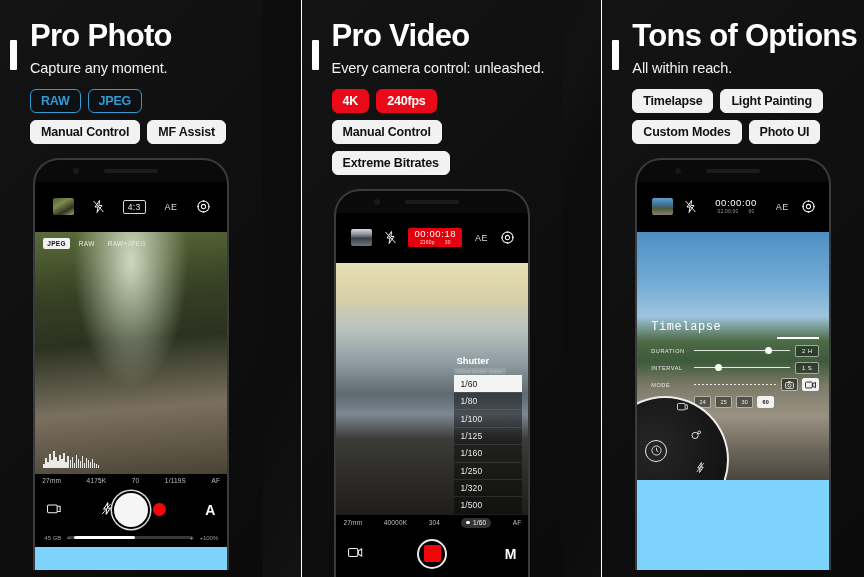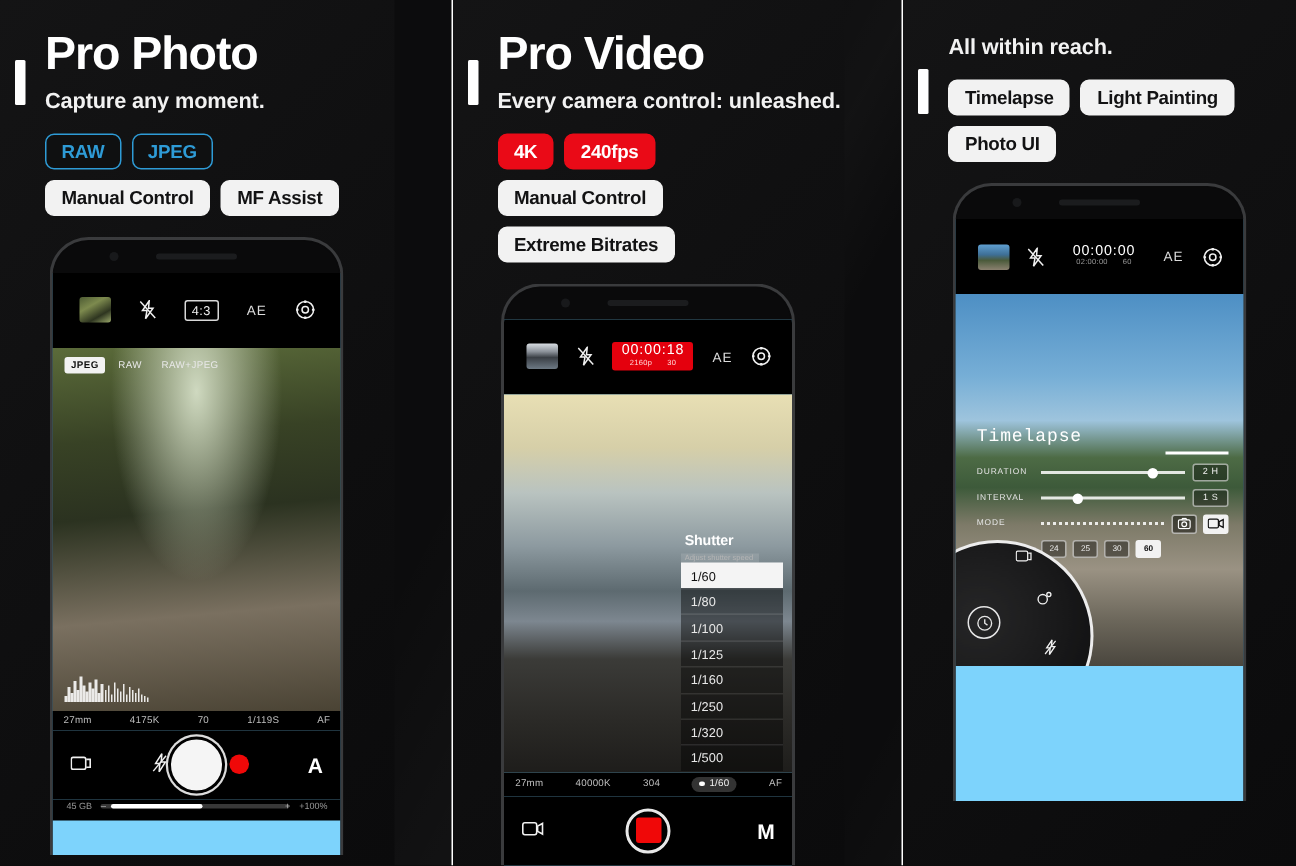--- a/index.html
+++ b/index.html
@@ -33,21 +33,21 @@
   .head { padding-left:12px; padding-right:10px; position:relative; }
   .accent-bar {
     position:absolute; left:10px; top:22px;
     width:7px; height:30px; background:#ffffff; border-radius:1px;
   }
   .title {
     color:#ffffff; font-size:31px; font-weight:700; letter-spacing:-0.7px;
     padding-left:18px; line-height:1.15; white-space:nowrap;
   }
   .subtitle {
-    color:#f2f2f2; font-size:14.5px; font-weight:700;
+    color:#f2f2f2; font-size:14.5px; font-weight:400;
     padding-left:18px; margin-top:6px; letter-spacing:-0.1px; white-space:nowrap;
   }
   .pills {
     display:flex; flex-wrap:wrap; gap:7px;
     padding-left:18px; margin-top:13px; padding-right:6px;
   }
   .pill {
     font-size:12.5px; font-weight:700; letter-spacing:-0.2px;
     padding:4px 10px; border-radius:6px; white-space:nowrap;
     background:#f2f2f2; color:#121213; border:1.5px solid #f2f2f2;
@@ -455,24 +455,26 @@
             <span class="lbl">+100%</span>
           </div>
         </div>
       </div>
     </div>
   </div>
 
   <div class="panel">
     <div class="head">
       <div class="accent-bar"></div>
+      <div class="title">Tons of Options</div>
       <div class="subtitle">All within reach.</div>
       <div class="pills">
         <span class="pill">Timelapse</span>
         <span class="pill">Light Painting</span>
+        <span class="pill">Custom Modes</span>
         <span class="pill">Photo UI</span>
       </div>
     </div>
 
     <div class="phone-wrap">
       <div class="phone">
         <div class="frontcam"></div>
         <div class="speaker"></div>
 
         <div class="screen">

